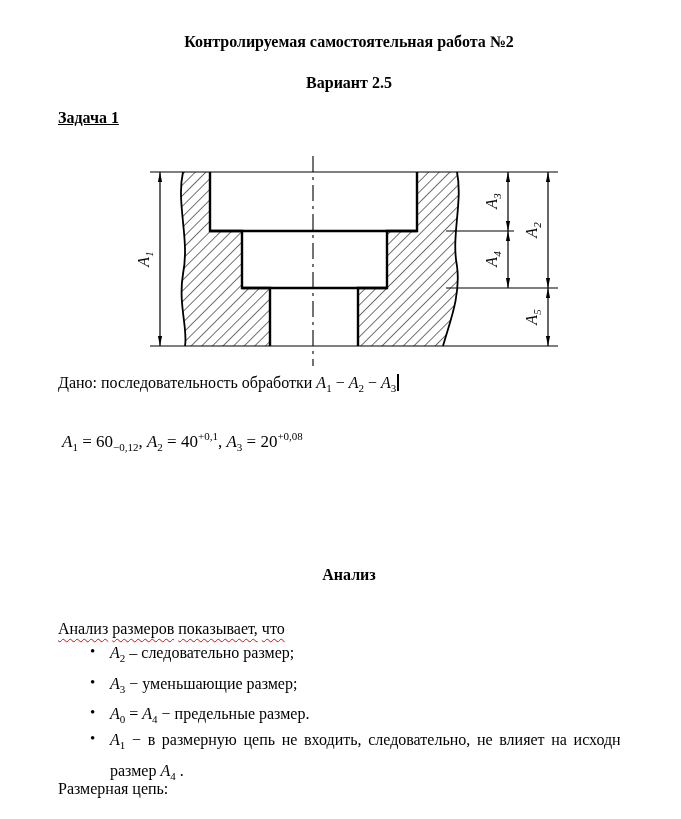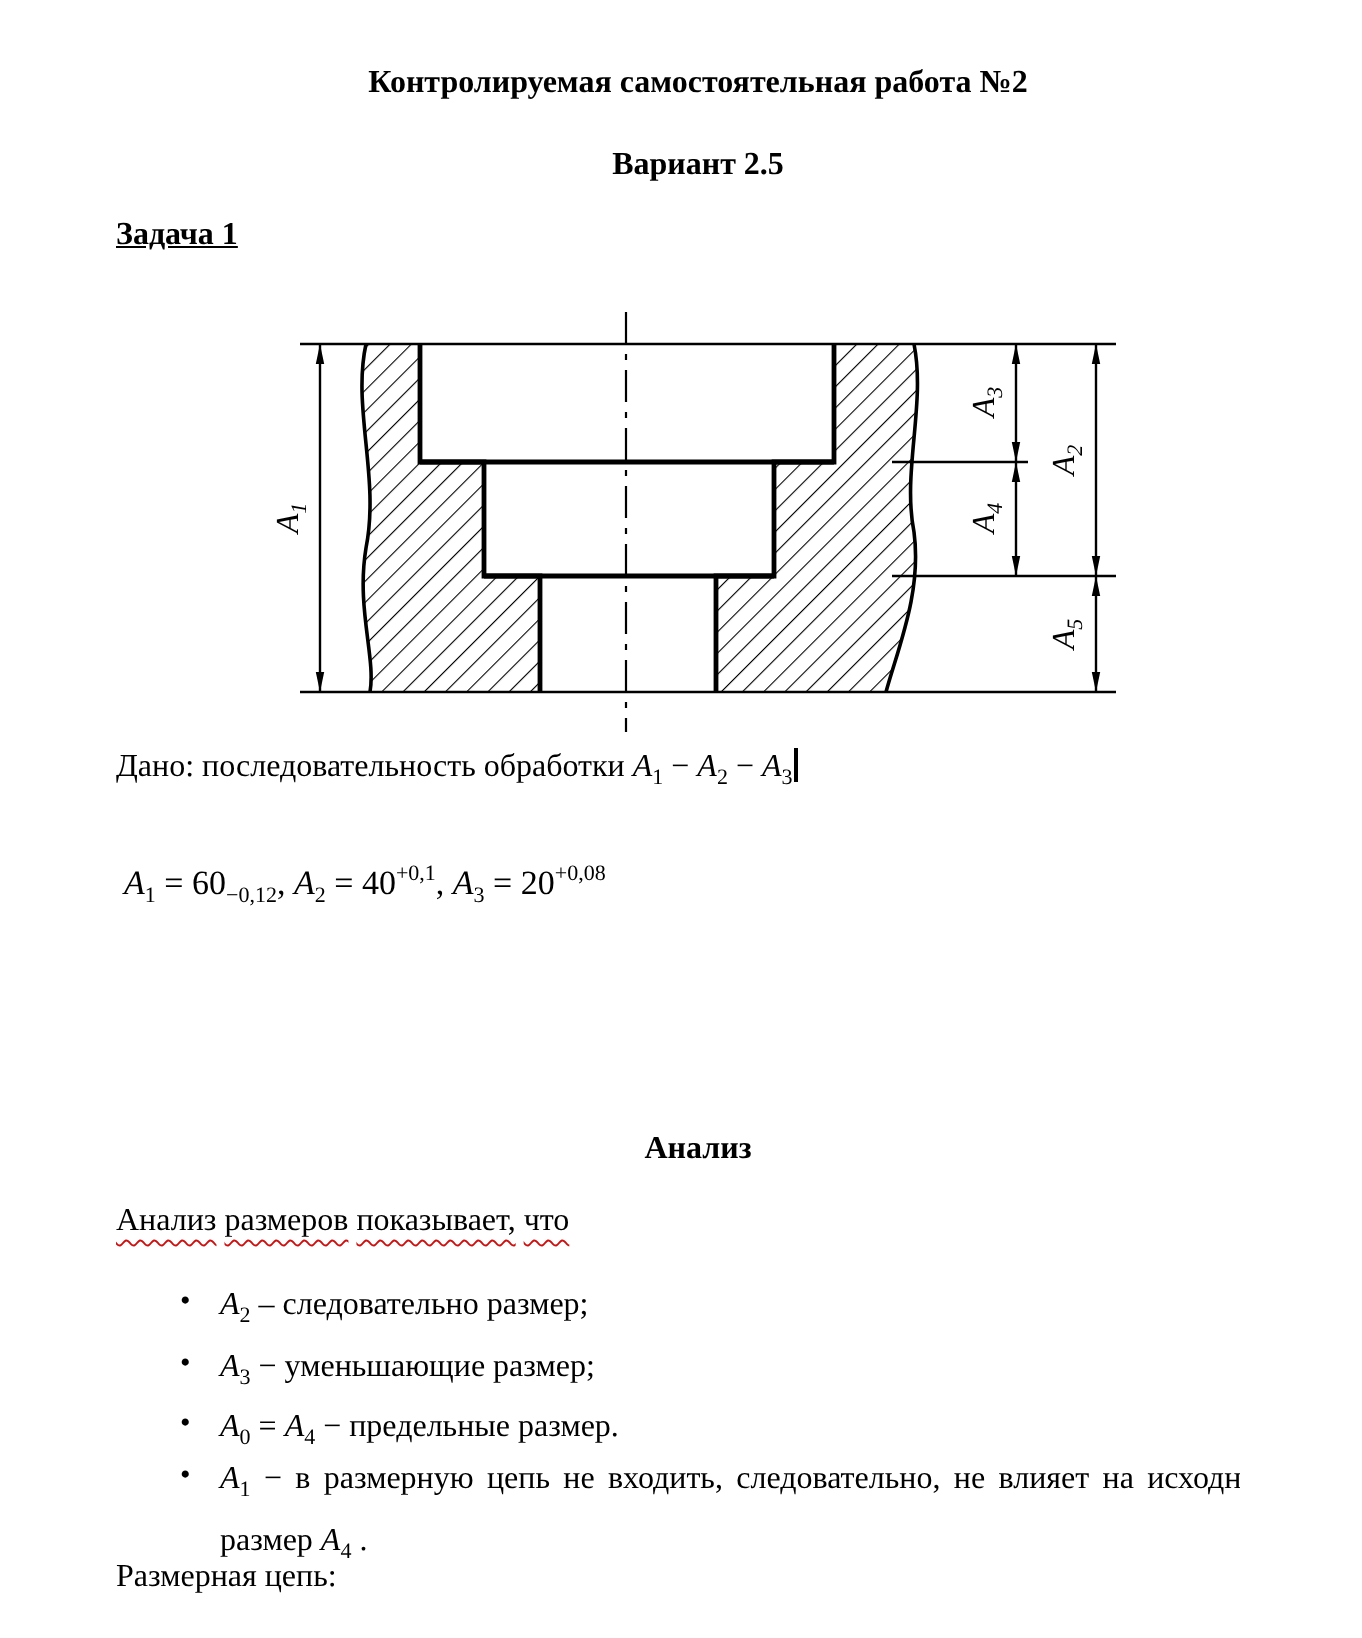--- a/index.html
+++ b/index.html
@@ -11,21 +11,21 @@
   .task{top:109px;left:58px;font-weight:700;font-size:16px;text-decoration:underline;}
   .fig{top:144px;left:0;}
   .given{top:374px;left:58px;font-size:16px;}
   .caret{display:inline-block;width:1.5px;height:17px;background:#000;vertical-align:-3px;margin-left:1px;}
   .mathline{top:432px;left:62px;font-size:17px;}
   .mathline i,.given i,.btext i,.problem i{font-family:"Liberation Serif",serif;font-style:italic;}
   sub{font-size:11px;vertical-align:-4px;line-height:0;}
   sup{font-size:11px;vertical-align:7px;line-height:0;}
   .problem{top:461px;left:58px;width:582px;font-size:16px;line-height:37px;text-align:justify;}
   .solution{top:566px;left:58px;width:582px;text-align:center;font-weight:700;font-size:16px;}
-  .analysis{top:602px;left:58px;font-size:16px;}
+  .analysis{top:620px;left:58px;font-size:16px;}
   .sq{text-decoration:underline;text-decoration-style:wavy;text-decoration-color:#cc1111;
       text-decoration-thickness:1px;text-underline-offset:4px;}
   .li{position:absolute;left:88px;width:530px;padding-left:22px;font-size:16px;line-height:31px;}
   .li .marker{position:absolute;left:2px;top:-1px;font-size:15px;}
   .just{text-align:justify;}
   .closing{top:780px;left:58px;font-size:16px;}
   svg text{font-family:"Liberation Serif","DejaVu Serif",serif;font-style:italic;font-size:16px;fill:#000;}
   svg .sub{font-size:11px;}
 </style>
 </head>

